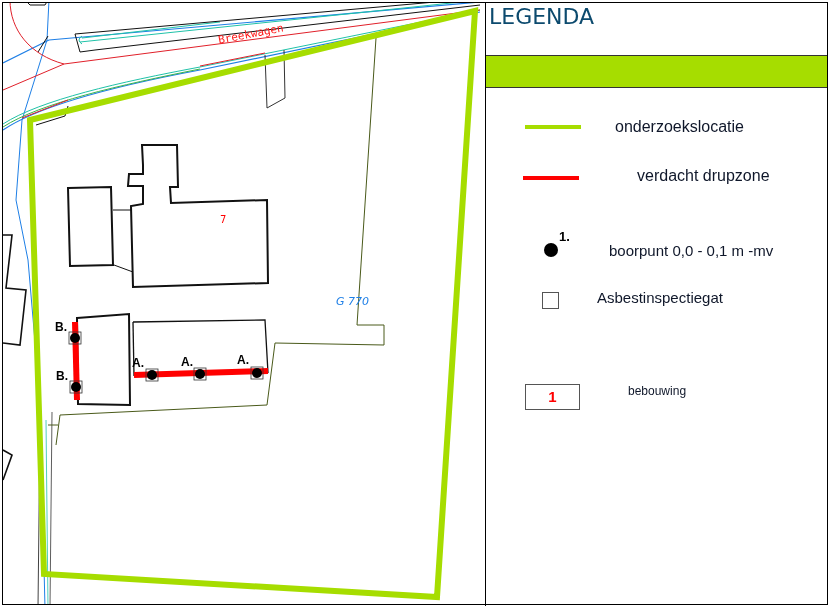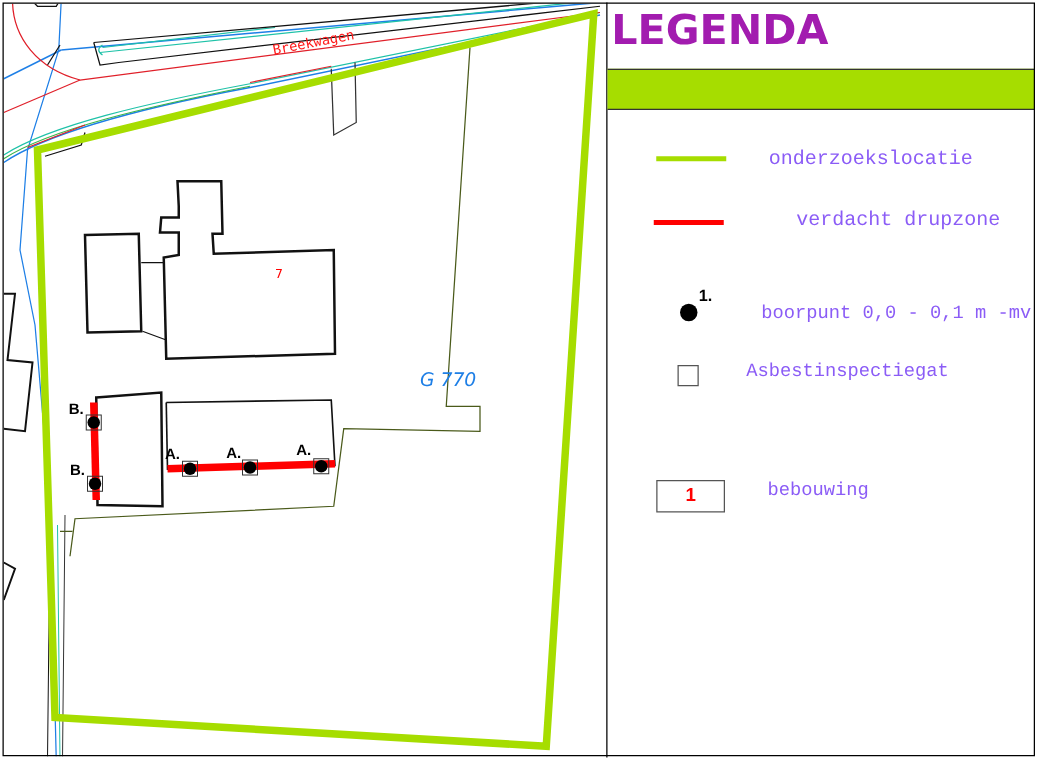--- a/index.html
+++ b/index.html
@@ -1,22 +1,22 @@
 <!DOCTYPE html>
 <html><head>
 <meta charset="utf-8">
 <style>
   html,body{margin:0;padding:0;background:#fff;}
   #root{position:relative;width:831px;height:608px;background:#fff;overflow:hidden;font-family:"Liberation Sans",sans-serif;}
   #map{position:absolute;left:0;top:0;width:831px;height:608px;}
   .frame{position:absolute;left:2px;top:2px;width:826px;height:603px;border:1px solid #000;box-sizing:border-box;pointer-events:none;}
   .legend-divider{position:absolute;left:485px;top:2px;width:1px;height:604px;background:#000;}
-  .legend-title{position:absolute;left:489px;top:4px;font-size:33px;color:#a21caf;font-family:"DejaVu Sans",sans-serif;letter-spacing:0px;font-weight:bold;}
+  .legend-title{position:absolute;left:489px;top:4px;font-size:22px;color:#0c4a6e;font-family:"DejaVu Sans",sans-serif;letter-spacing:0px;}
   .legend-band{position:absolute;left:486px;top:55px;width:342px;height:31px;background:#a6dd00;border-top:1px solid #333;border-bottom:1px solid #333;}
-  .leg-text{position:absolute;font-size:16px;color:#8b5cf6;font-family:Liberation Mono, monospace;}
+  .leg-text{position:absolute;font-size:16px;color:#0f172a;font-family:Liberation Sans, sans-serif;}
   .leg-line{position:absolute;height:4px;}
   .leg-dot{position:absolute;width:14px;height:14px;border-radius:50%;background:#000;}
   .leg-dotnum{position:absolute;font-size:13px;font-weight:bold;color:#000;}
   .leg-square{position:absolute;width:17px;height:17px;border:1px solid #555;box-sizing:border-box;background:#fff;}
   .leg-box{position:absolute;width:55px;height:26px;border:1px solid #555;box-sizing:border-box;background:#fff;text-align:center;line-height:24px;color:#f00;font-weight:bold;font-size:15px;}
   .map-label{position:absolute;}
 </style>
 </head>
 <body>
 
@@ -107,21 +107,21 @@
           </g>
         <g>
             <rect x="251" y="367" width="12" height="12" fill="none" stroke="#333" stroke-width="0.8"></rect>
             <circle cx="257" cy="373" r="5" fill="#000"></circle>
           </g>
       </g>
     </g>
   </svg>
 
   <div class="map-label" style="left:217px;top:34px;color:#ff1a1a;font-size:11px;font-family:'DejaVu Sans Mono',monospace;transform:rotate(-11deg);transform-origin:left top;">Breekwagen</div>
-  <div class="map-label" style="left:336px;top:295px;color:#1e7fe6;font-size:15px;font-style:italic;font-family:'DejaVu Sans',sans-serif;">G 770</div>
+  <div class="map-label" style="left:336px;top:295px;color:#1e7fe6;font-size:11px;font-style:italic;font-family:'DejaVu Sans',sans-serif;">G 770</div>
   <div class="map-label" style="left:220px;top:214px;color:#ff0000;font-size:10px;font-family:'DejaVu Sans',sans-serif;">7</div>
 
   <div class="map-label" style="left:55px;top:320px;font-size:12px;font-weight:bold;color:#000;">B.</div>
   <div class="map-label" style="left:56px;top:369px;font-size:12px;font-weight:bold;color:#000;">B.</div>
   <div class="map-label" style="left:132px;top:356px;font-size:12px;font-weight:bold;color:#000;">A.</div>
   <div class="map-label" style="left:181px;top:355px;font-size:12px;font-weight:bold;color:#000;">A.</div>
   <div class="map-label" style="left:237px;top:353px;font-size:12px;font-weight:bold;color:#000;">A.</div>
 
   <div class="legend-divider"></div>
   <div class="legend-title">LEGENDA</div>
@@ -143,17 +143,17 @@
     <div class="leg-text" style="left:609px;top:242px;font-size:15px;text-align:center;">boorpunt  0,0 - 0,1 m -mv</div>
   </div>
 
   <div>
     <div class="leg-square" style="left:542px;top:292px;"></div>
     <div class="leg-text" style="left:597px;top:289px;font-size:15px;">Asbestinspectiegat</div>
   </div>
 
   <div>
     <div class="leg-box" style="left:525px;top:384px;">1</div>
-    <div class="leg-text" style="left:614px;top:384px;font-size:15px;">bebouwing</div>
+    <div class="leg-text" style="left:628px;top:384px;font-size:12px;">bebouwing</div>
   </div>
 
   <div class="frame"></div>
 </div>
 
 </body></html>

